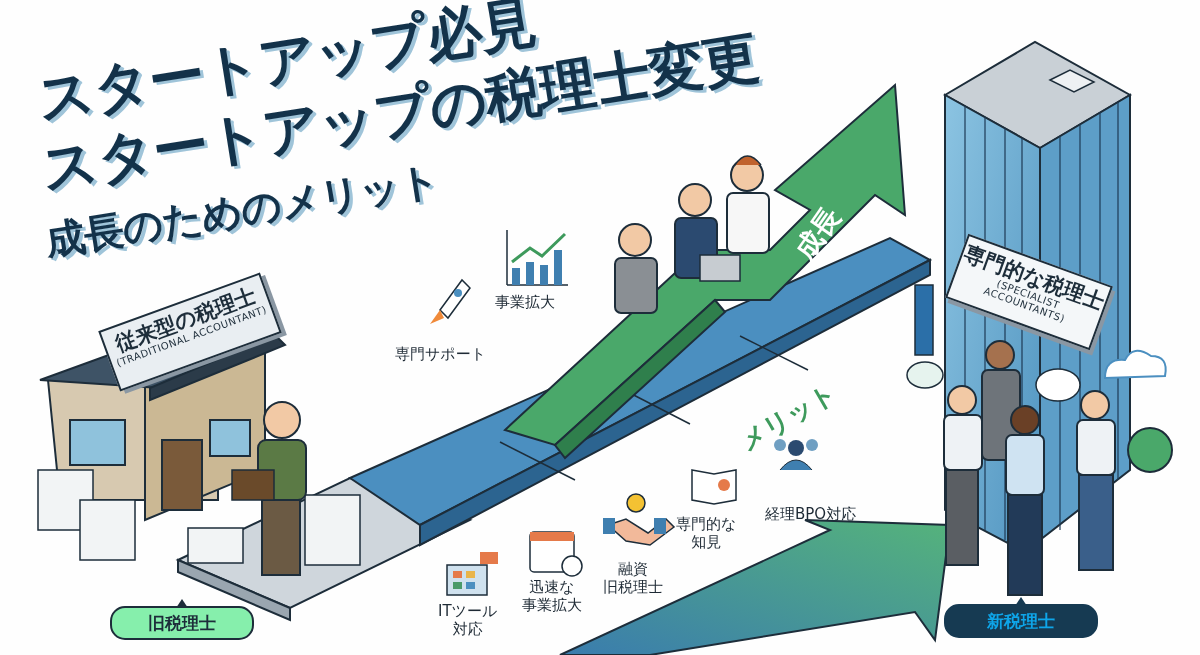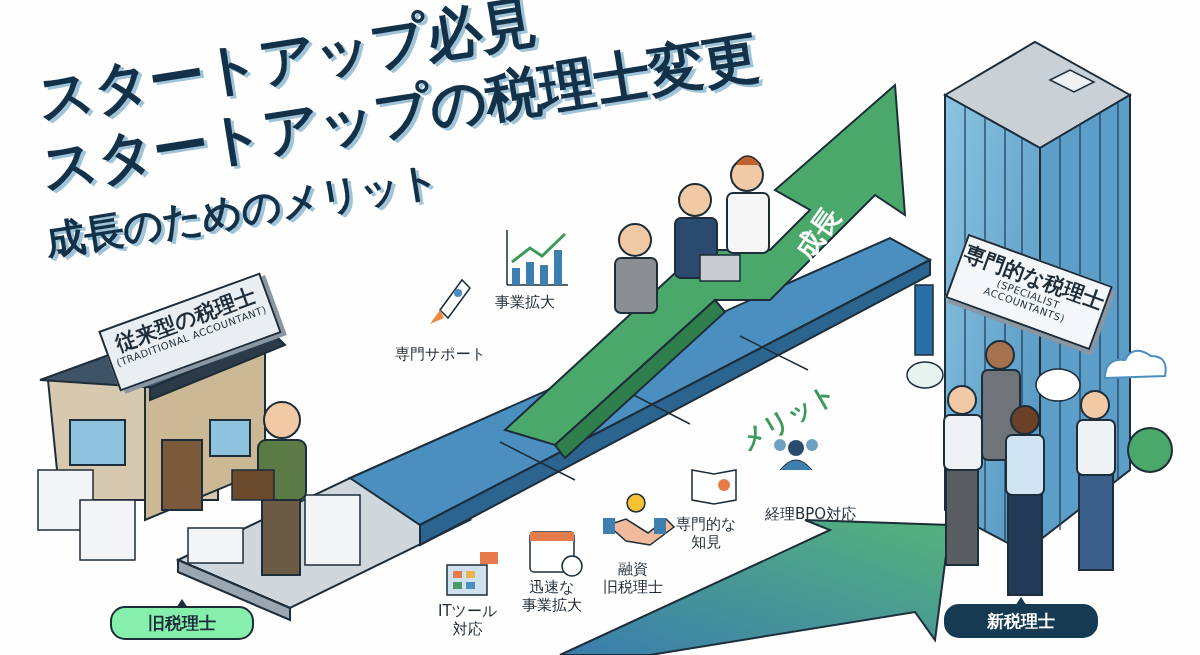--- a/index.html
+++ b/index.html
@@ -21,21 +21,21 @@
   .sign .jp { font-size: 21px; font-weight: bold; display: block; margin-top: 6px; }
   .sign .en { font-size: 10px; display: block; letter-spacing: 0.5px; }
 
   .label { position: absolute; color: #1e2a35; font-weight: normal; font-size: 15px; text-align: center; line-height: 1.2; white-space: nowrap; }
   .benefit-diag { position: absolute; color: #3e9a5c; font-weight: bold; font-size: 26px; transform: rotate(-30deg); }
   .growth-text { position: absolute; color: #ffffff; font-weight: bold; font-size: 28px; transform: rotate(-55deg); }
 
   .tag { position: absolute; height: 30px; border-radius: 15px; border: 2px solid #1d2d3a;
          font-size: 17px; font-weight: bold; display: flex; align-items: center; justify-content: center; }
   .tag-old { left: 110px; top: 606px; width: 140px; background: #86efac; color: #1d2d3a; }
-  .tag-new { left: 944px; top: 604px; width: 150px; background: #163a52; color: #ffffff; border-color:#163a52; }
+  .tag-new { left: 944px; top: 604px; width: 150px; background: #163a52; color: #0ea5e9; border-color:#163a52; }
   .tag::before { content: ""; position: absolute; top: -9px; left: 50%; margin-left: -6px;
                  border-left: 6px solid transparent; border-right: 6px solid transparent; border-bottom: 9px solid currentColor; }
   .tag-old::before { border-bottom-color: #1d2d3a; }
   .tag-new::before { border-bottom-color: #163a52; }
 </style>
 </head>
 <body>
 
 <div class="stage">
 

